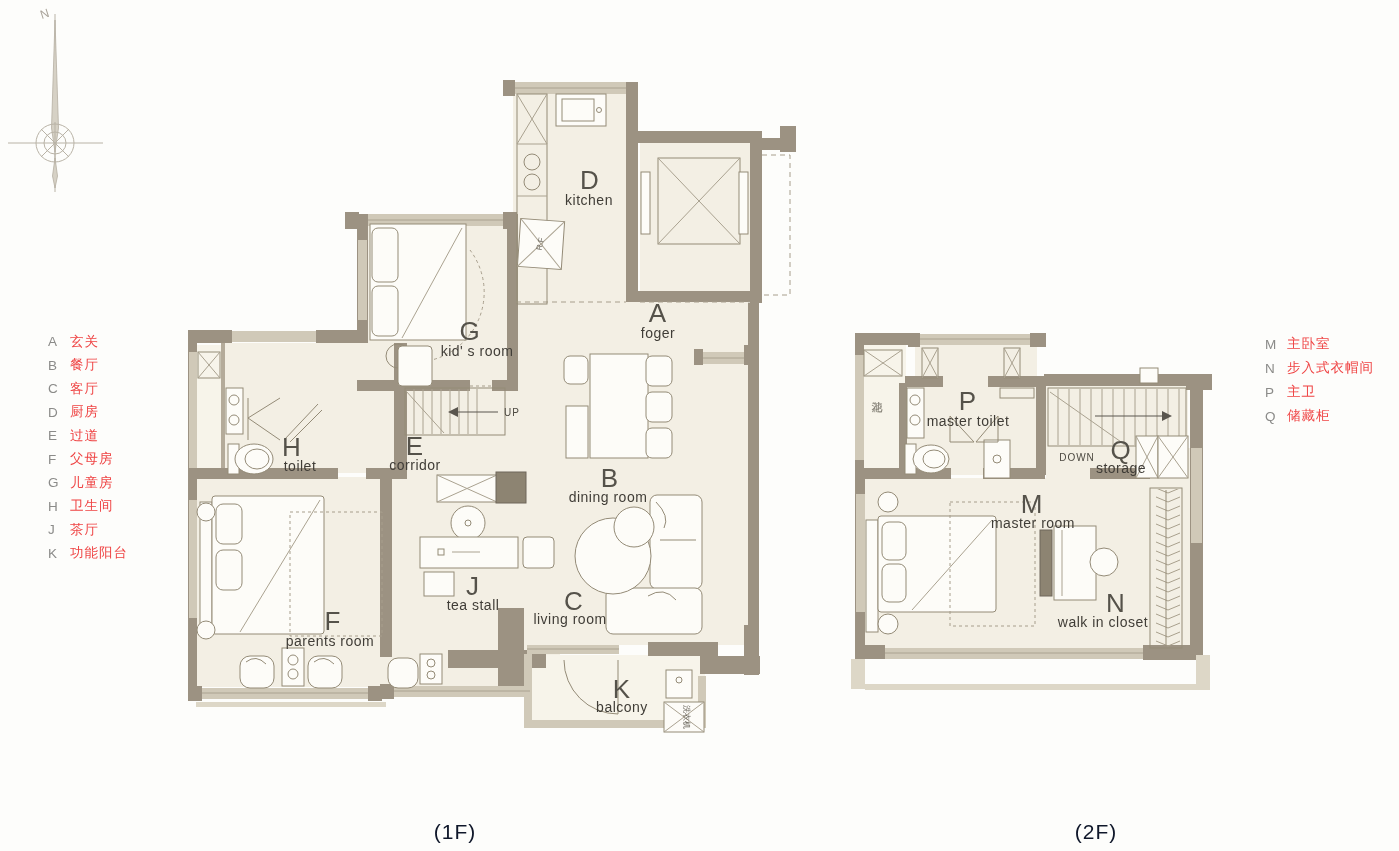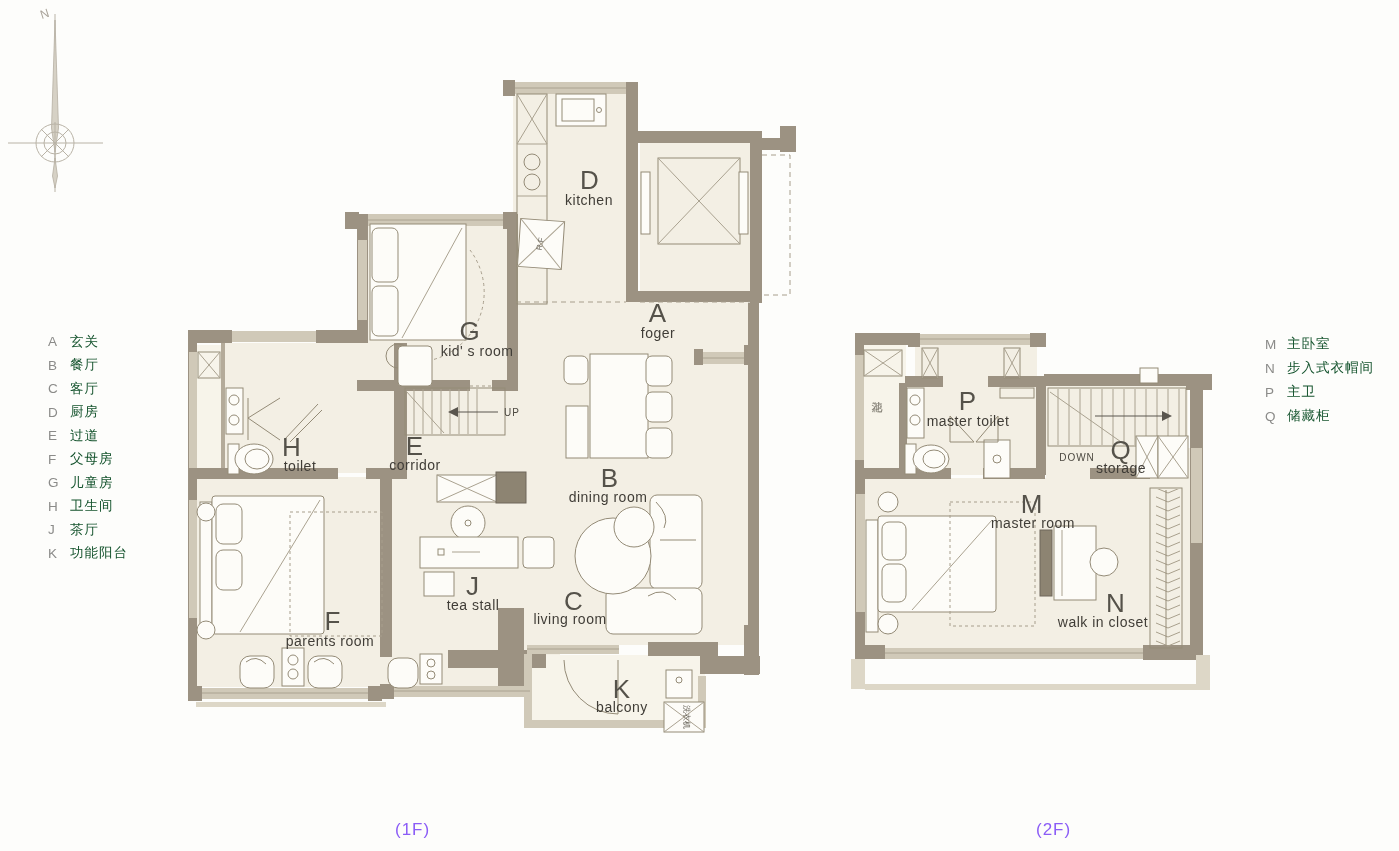--- a/index.html
+++ b/index.html
@@ -26,25 +26,25 @@
   .rc{font-size:26px;fill:#55524a;text-anchor:middle;letter-spacing:1px;}
   .rn{font-size:14px;fill:#403d37;text-anchor:middle;letter-spacing:0.5px;}
   .ann{font-size:10px;fill:#4b4840;text-anchor:middle;letter-spacing:1px;}
   .ann-sm{font-size:8px;fill:#6b675d;text-anchor:middle;}
   .ann-zh{font-size:11px;fill:#8a867c;text-anchor:middle;}
   .north{font-size:12px;fill:#a9a399;}
   
   .legend{position:absolute;display:flex;flex-direction:column;}
   .lg-row{display:flex;align-items:center;height:23.5px;}
   .lg-code{width:22px;font-size:13.5px;color:#8b8b89;}
-  .lg-label{font-size:13.5px;color:#14532d;letter-spacing:1px;}
+  .lg-label{font-size:13.5px;color:#ef4444;letter-spacing:1px;}
   #legend-right .lg-row{height:24px;}
   
-  .floor-caption{position:absolute;width:120px;text-align:left;font-size:17px;
-                 color:#8b5cf6;letter-spacing:1px;}
+  .floor-caption{position:absolute;width:120px;text-align:center;font-size:21px;
+                 color:#0f172a;letter-spacing:1px;}
 </style>
 </head>
 <body>
 
 <div id="stage">
 
   <div class="legend" id="legend-left" style="left:48px;top:330px;">
     <div class="lg-row">
         <span class="lg-code">A</span>
         <span class="lg-label">玄关</span>

